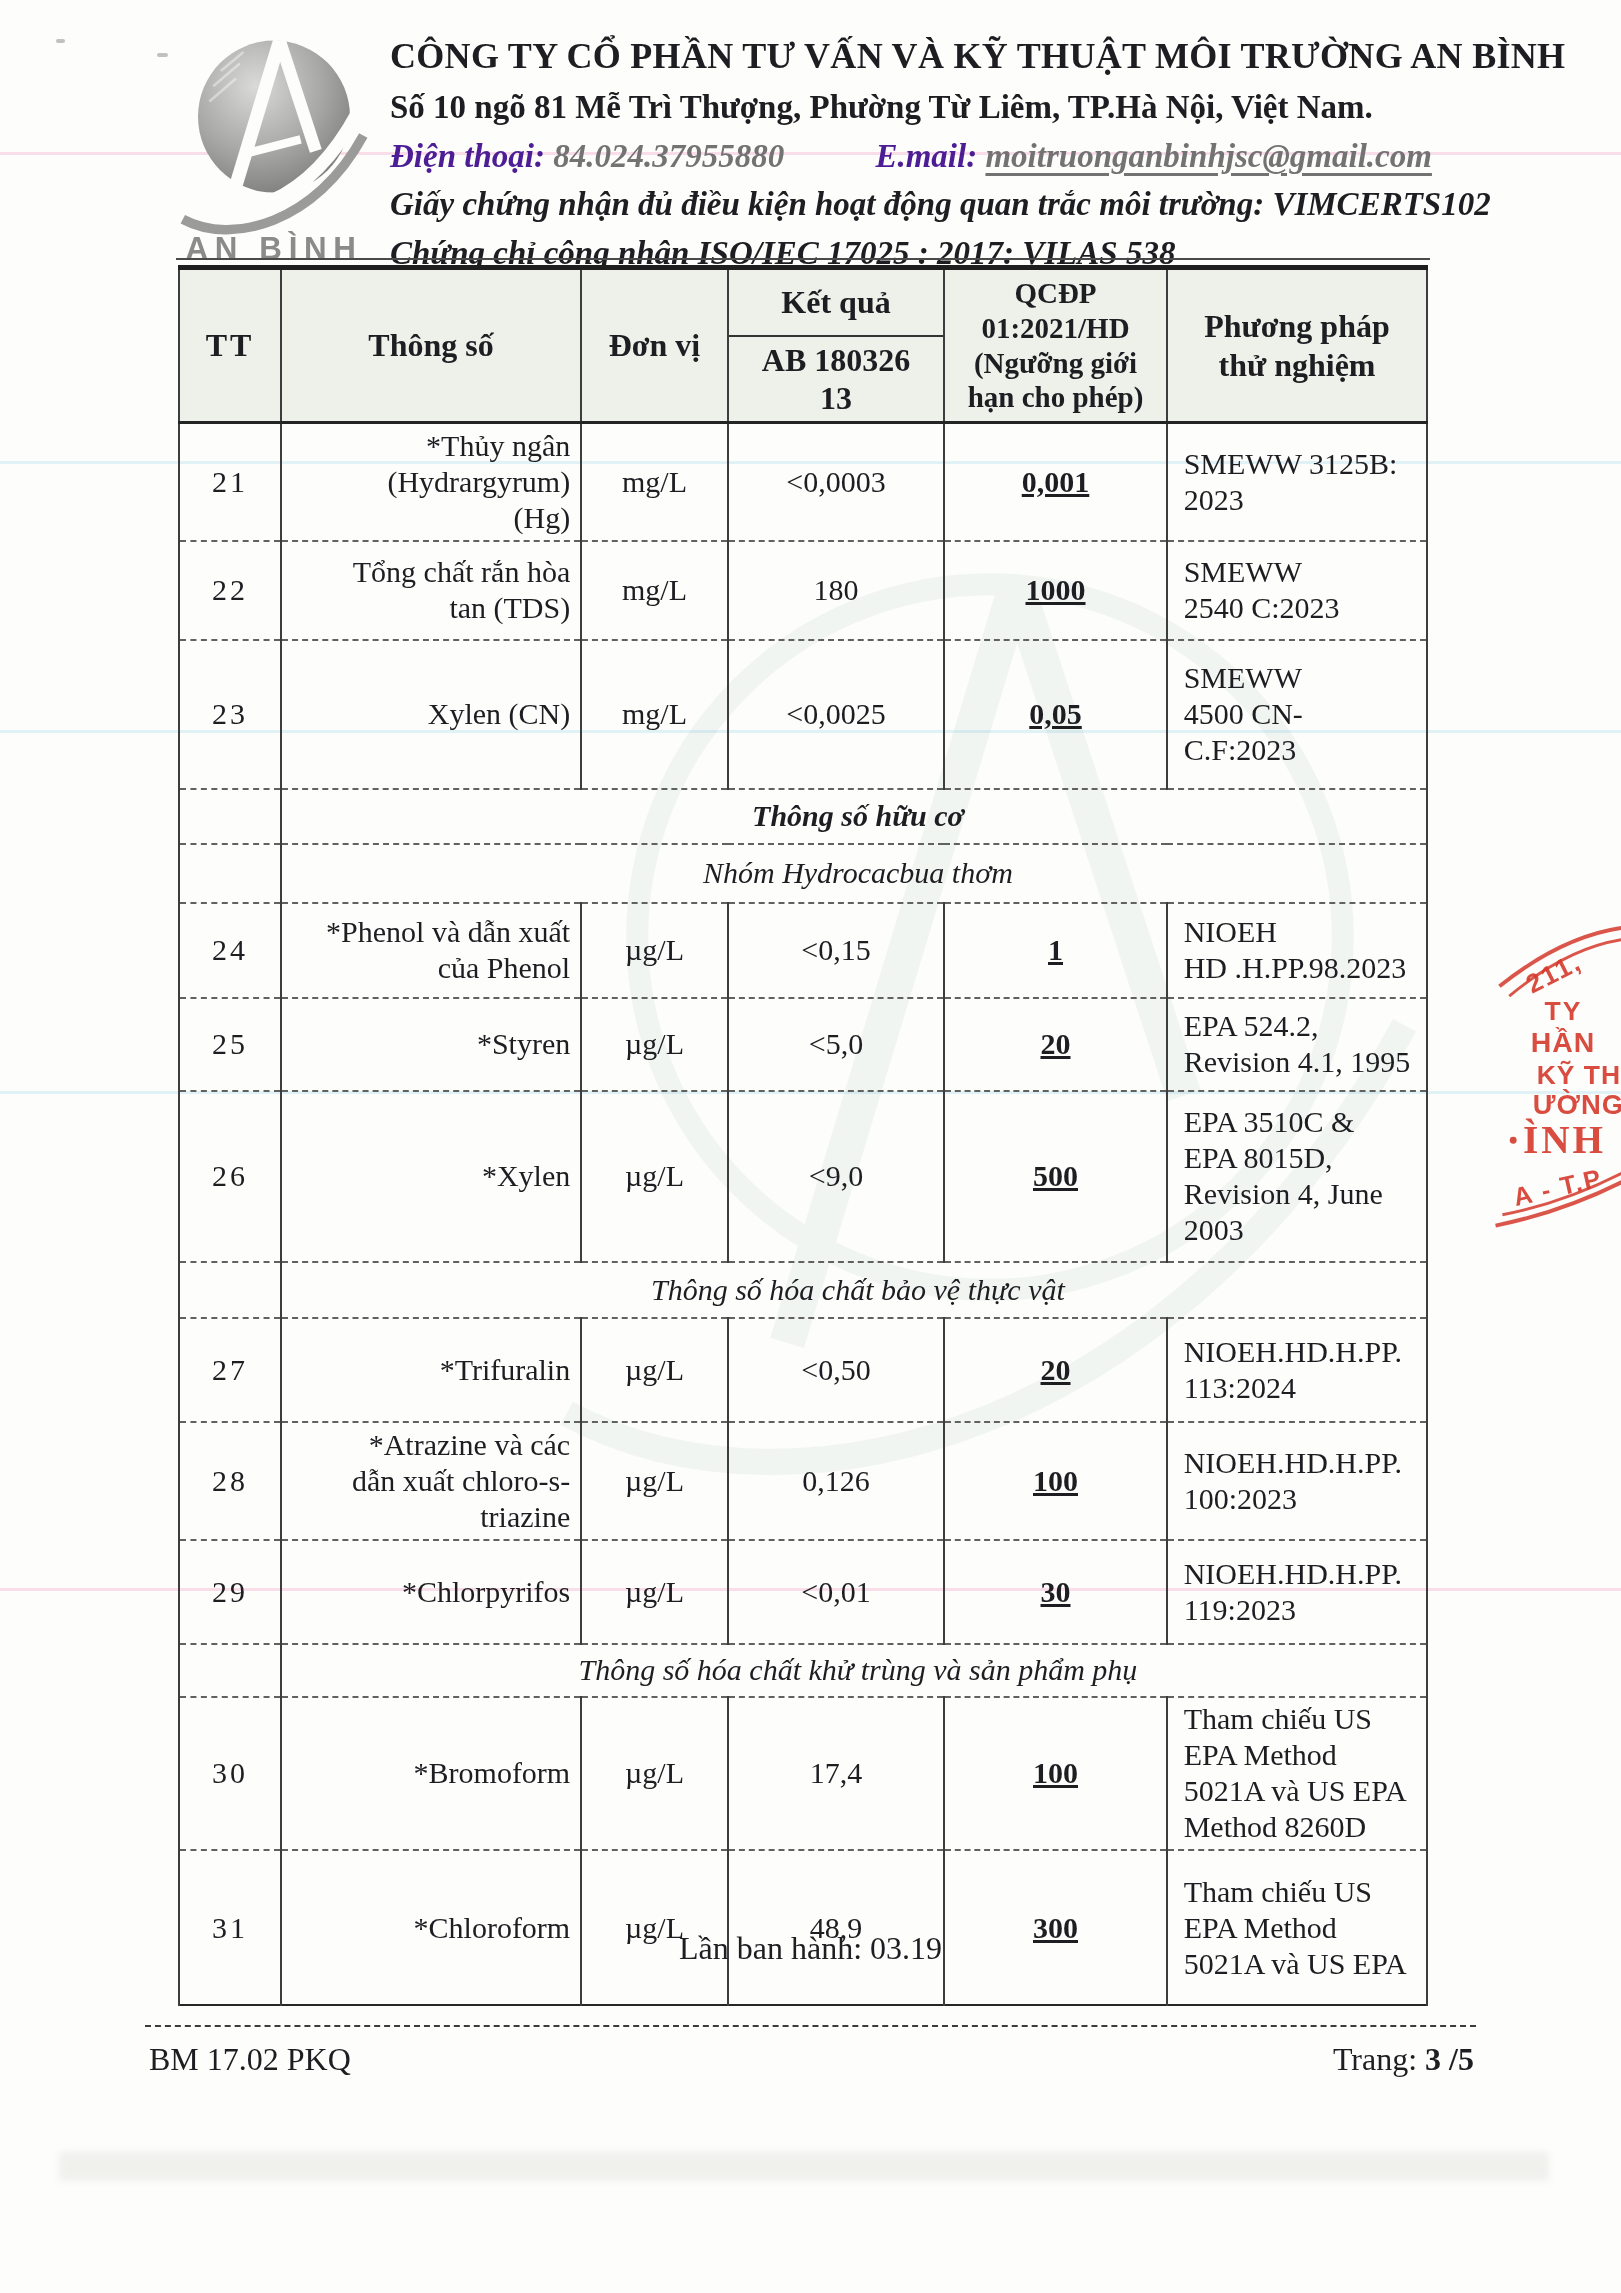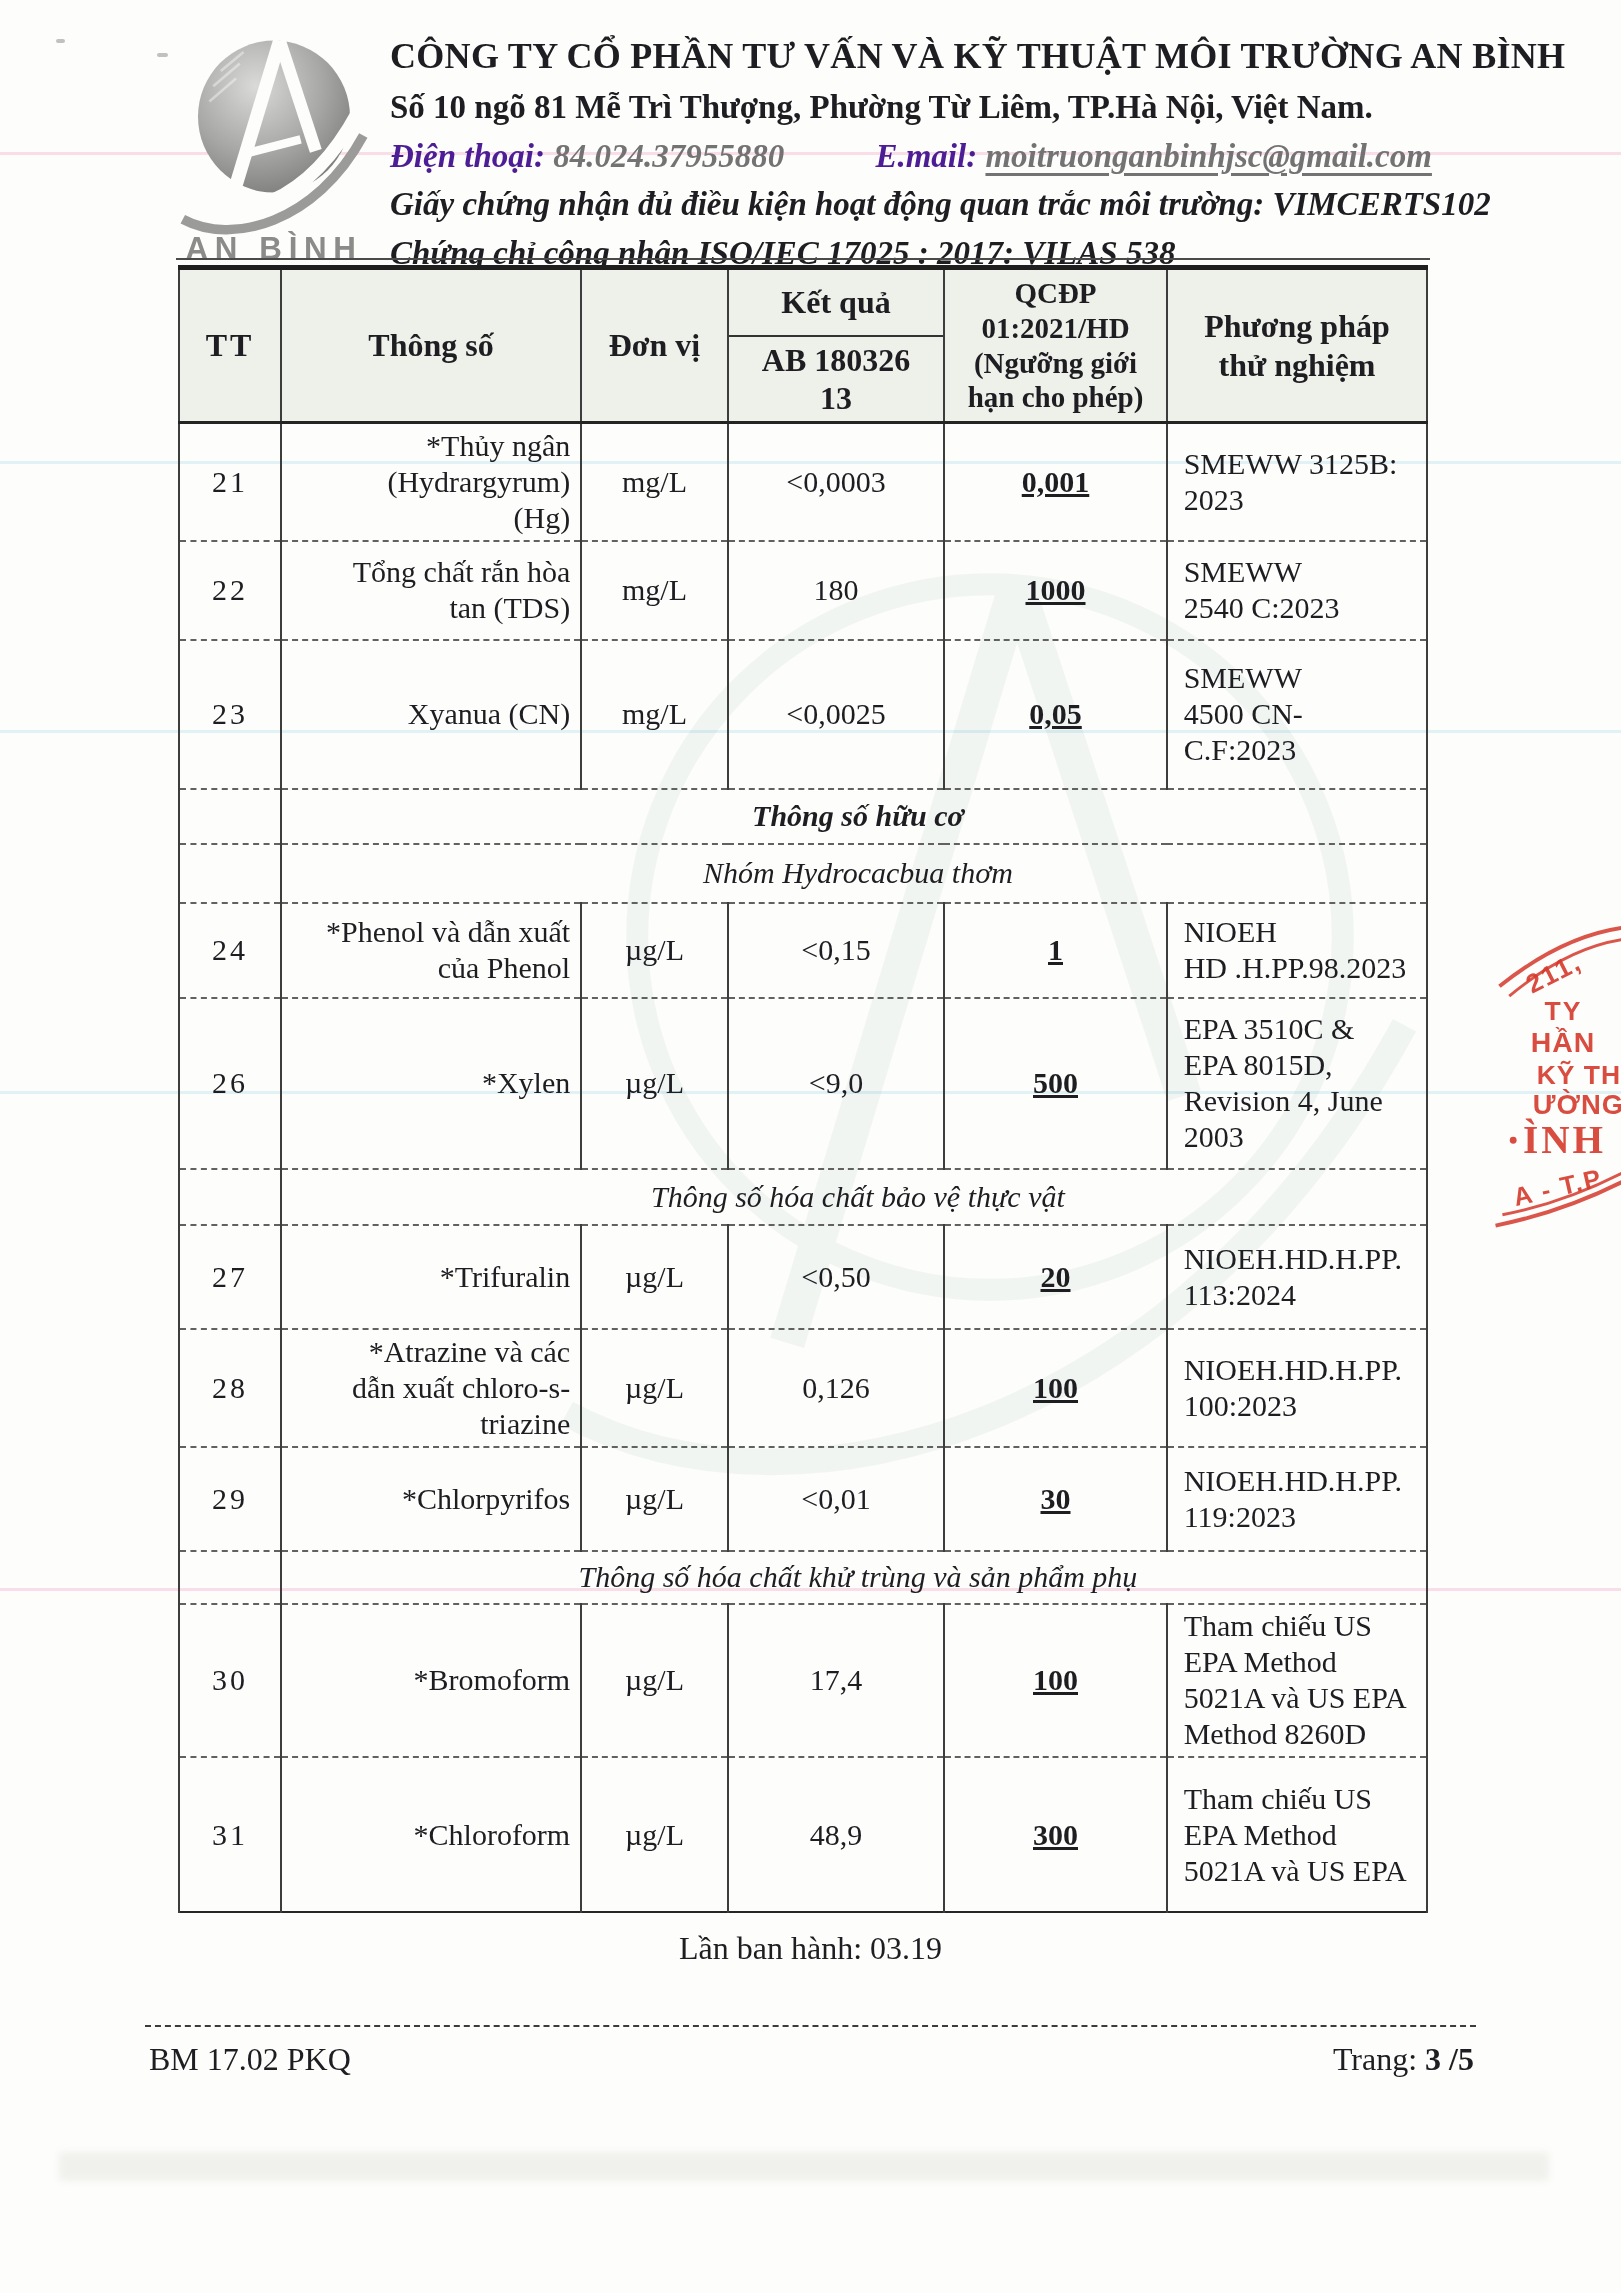--- a/index.html
+++ b/index.html
@@ -167,21 +167,21 @@
       <td class="c-param pre">Tổng chất rắn hòa
 tan (TDS)</td>
       <td class="c-unit">mg/L</td>
       <td class="c-result">180</td>
       <td class="c-limit">1000</td>
       <td class="c-method pre">SMEWW
 2540 C:2023</td>
     </tr>
     <tr style="height:149px">
       <td class="c-tt">23</td>
-      <td class="c-param pre">Xyanua (CN)</td>
+      <td class="c-param pre">Xylen (CN)</td>
       <td class="c-unit">mg/L</td>
       <td class="c-result">&lt;0,0025</td>
       <td class="c-limit">0,05</td>
       <td class="c-method pre">SMEWW
 4500 CN-
 C.F:2023</td>
     </tr>
     <tr style="height:55px">
       <td class="c-tt"></td>
       <td colspan="5" class="c-section sec-bold-italic">Thông số hữu cơ</td>
@@ -192,20 +192,29 @@
     </tr>
     <tr style="height:95px">
       <td class="c-tt">24</td>
       <td class="c-param pre">*Phenol và dẫn xuất
 của Phenol</td>
       <td class="c-unit">µg/L</td>
       <td class="c-result">&lt;0,15</td>
       <td class="c-limit">1</td>
       <td class="c-method pre">NIOEH
 HD .H.PP.98.2023</td>
+    </tr>
+    <tr style="height:93px">
+      <td class="c-tt">25</td>
+      <td class="c-param pre">*Styren</td>
+      <td class="c-unit">µg/L</td>
+      <td class="c-result">&lt;5,0</td>
+      <td class="c-limit">20</td>
+      <td class="c-method pre">EPA 524.2,
+Revision 4.1, 1995</td>
     </tr>
     <tr style="height:171px">
       <td class="c-tt">26</td>
       <td class="c-param pre">*Xylen</td>
       <td class="c-unit">µg/L</td>
       <td class="c-result">&lt;9,0</td>
       <td class="c-limit">500</td>
       <td class="c-method pre">EPA 3510C &amp;
 EPA 8015D,
 Revision 4, June

